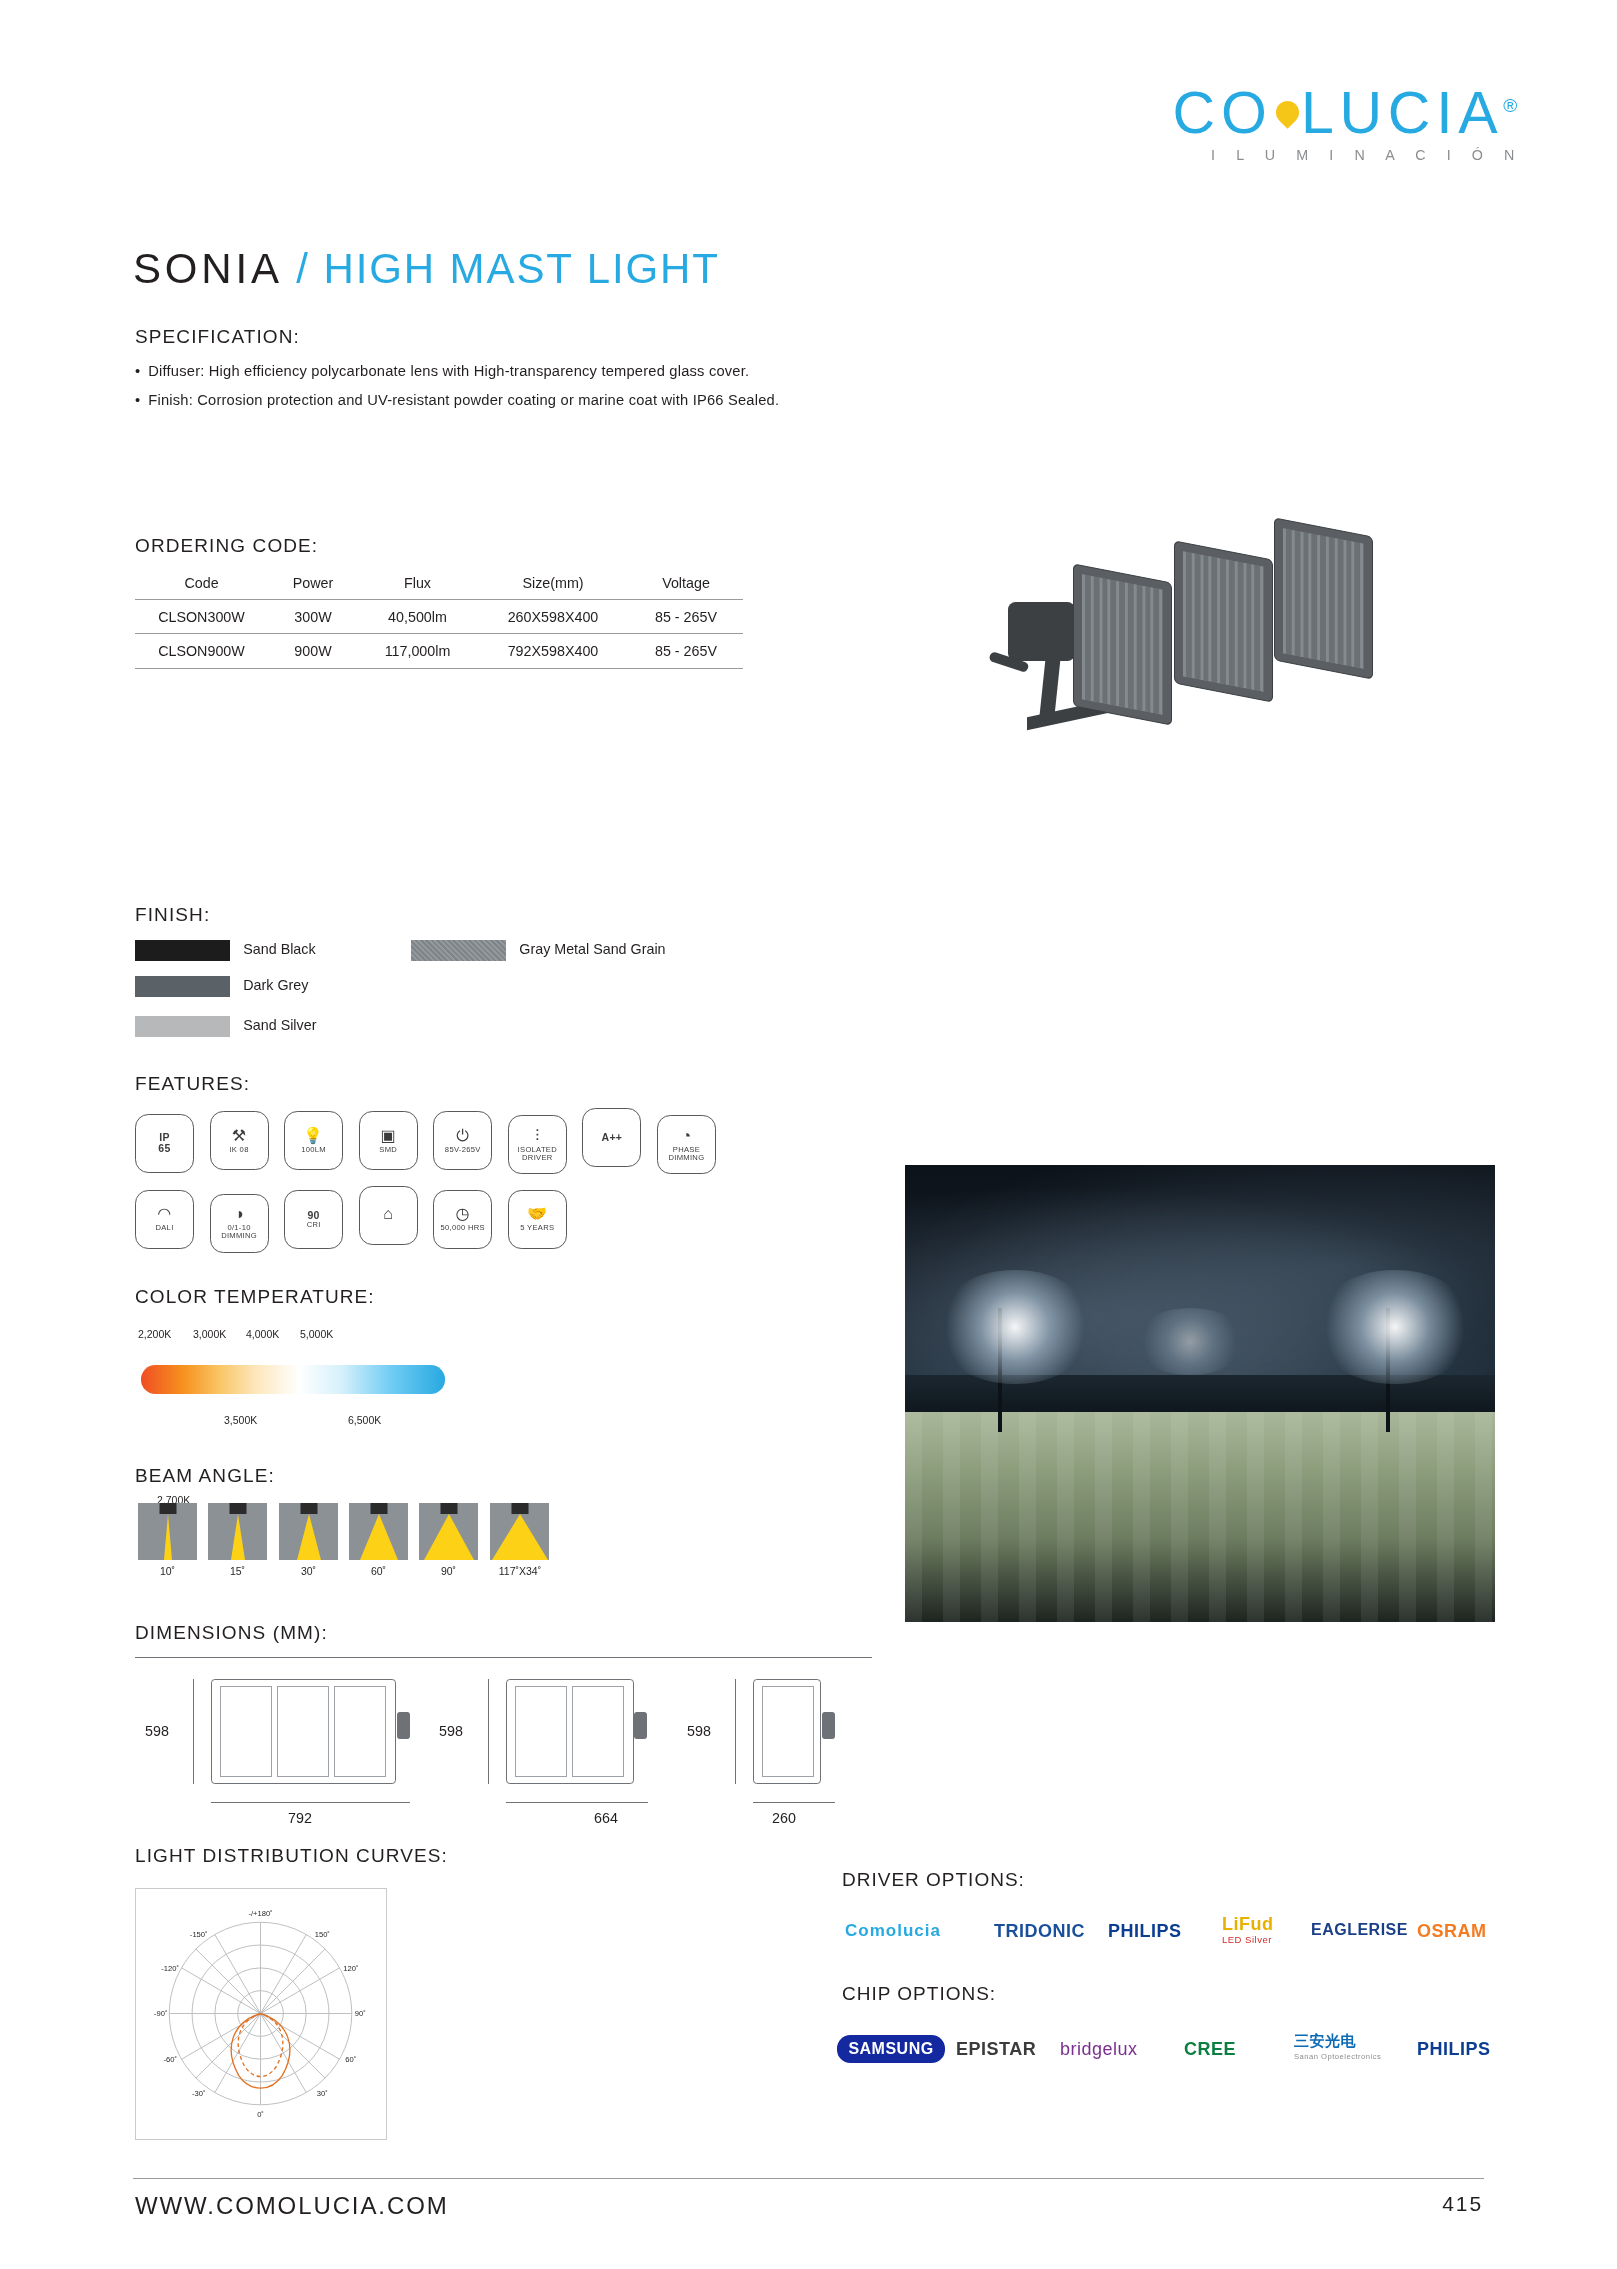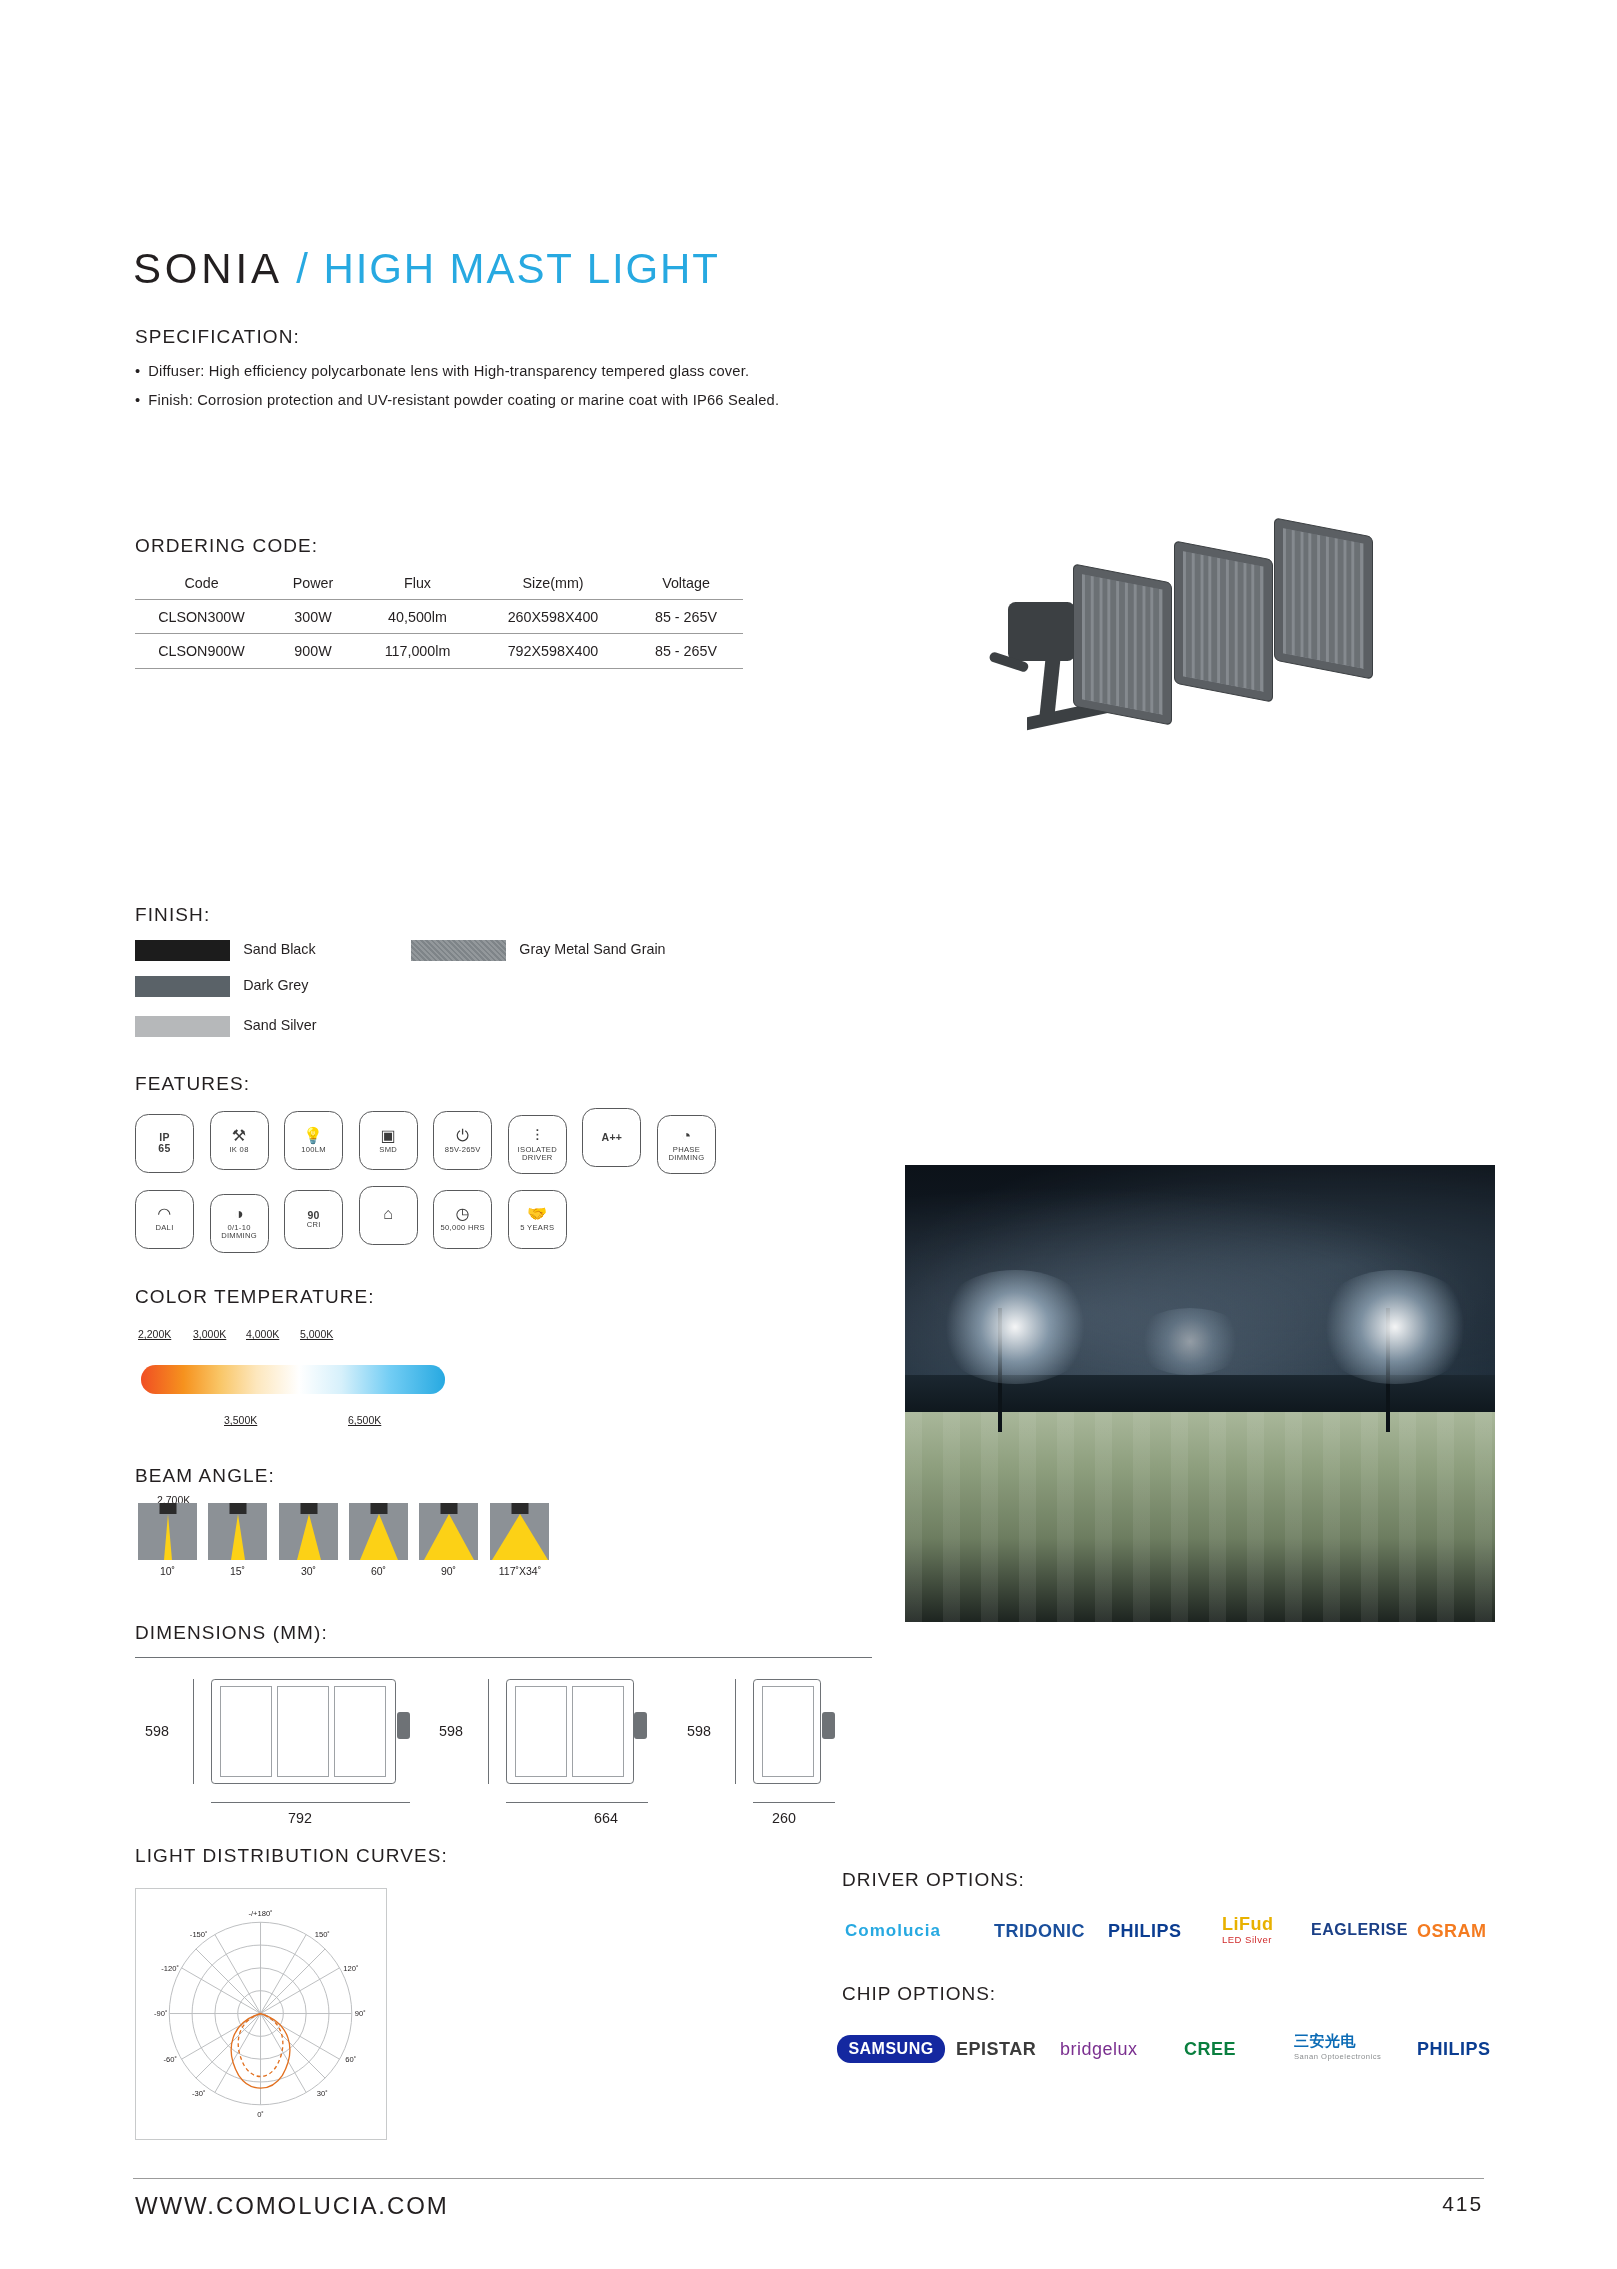--- a/index.html
+++ b/index.html
@@ -70,21 +70,21 @@
   .feat-wrap { position:absolute; left:135px; top:1108px; width:609px; }
   .feat { width:59px; height:59px; border:1.9px solid #58595b; border-radius:13.3px; display:inline-flex; flex-direction:column;
           align-items:center; justify-content:center; margin-right:11.4px; margin-bottom:11.4px; font-size:7.6px; text-align:center;
           color:#3c3c3c; line-height:1.05; letter-spacing:0.3px; }
   .feat .big { font-size:10.5px; font-weight:700; }
   .feat .glyph { font-size:16px; line-height:1; margin-bottom:1.9px; }
 
   
   .cct-bar { position:absolute; left:141px; top:1365px; width:304px; height:28.5px; border-radius:14.3px;
      background:linear-gradient(90deg,#f04e23 0%,#f6921e 14%,#f9c667 26%,#fde7bd 38%,#ffffff 52%,#d6f0fb 66%,#72cdf4 82%,#27a9e1 100%); }
-  .cct-lab { position:absolute; font-size:10.5px; color:#231f20;text-decoration:underline; }
+  .cct-lab { position:absolute; font-size:10.5px; color:#231f20; }
 
   
   .beam { position:absolute; width:59px; height:57px; background:#8c9196; overflow:hidden; }
   .beam .fix { position:absolute; left:50%; transform:translateX(-50%); top:0; width:17px; height:11.4px; background:#2b2b2b; }
   .beam .cone { position:absolute; left:50%; top:11.4px; transform:translateX(-50%); width:0; height:0; border-bottom:46px solid #fcd116; }
   .beam-lab { position:absolute; font-size:10.5px; text-align:center; width:59px; }
 
   
   .dim-box { position:absolute; border:1.9px solid #6e7276; border-radius:3.8px; background:#fff; }
   .dim-inner { position:absolute; inset:5.7px; border:1px solid #9ea2a6; }
@@ -118,20 +118,26 @@
   
   .footer-line { position:absolute; left:133px; top:2178px; width:1351px; height:1px; background:#9b9b9b; }
   .footer-url { position:absolute; left:135px; top:2192px; font-size:24px; letter-spacing:1.9px; color:#231f20; }
   .footer-pg { position:absolute; right:135px; top:2192px; font-size:21px; letter-spacing:1.9px; color:#231f20; }
 </style>
 </head>
 <body>
 
 <div class="page">
 
+  <div class="logo-wrap">
+    <div class="logo-main">
+      <span class="logo-c">C</span><span class="logo-o">O</span><span class="logo-drop"></span><span class="logo-lucia">LUCIA</span><span class="logo-reg">®</span>
+    </div>
+    <div class="logo-sub">I L U M I N A C I Ó N</div>
+  </div>
 
   <div class="title">
     <span class="model">SONIA</span>
     <span class="slash">/</span>
     <span class="sub">HIGH MAST LIGHT</span>
   </div>
 
   <div class="h-section" style="top:326px">SPECIFICATION:</div>
   <ul class="spec-list" style="top:357px">
     <li>Diffuser: High efficiency polycarbonate lens with High-transparency tempered glass cover.</li>

